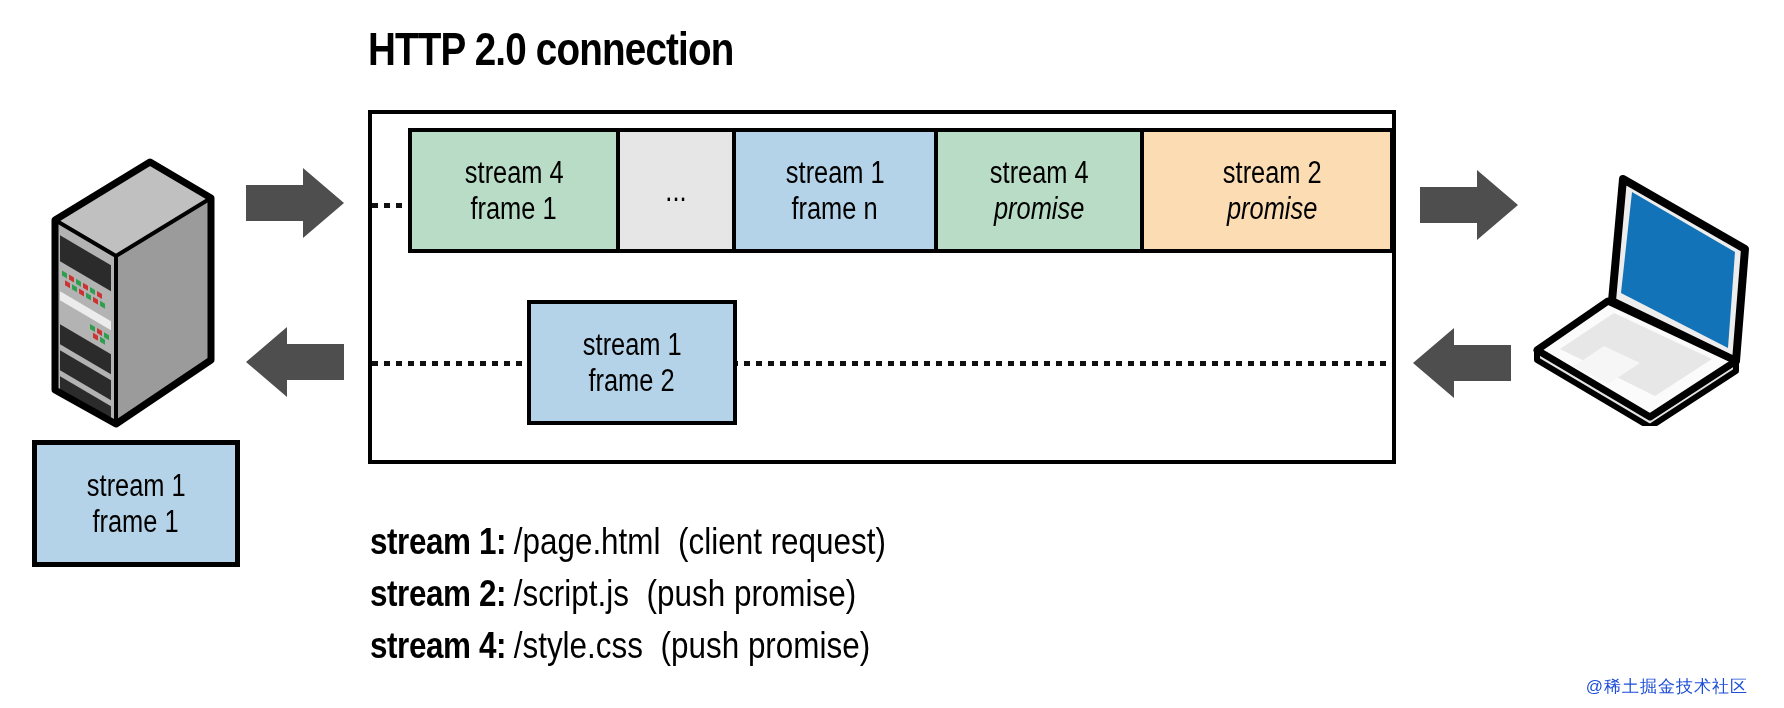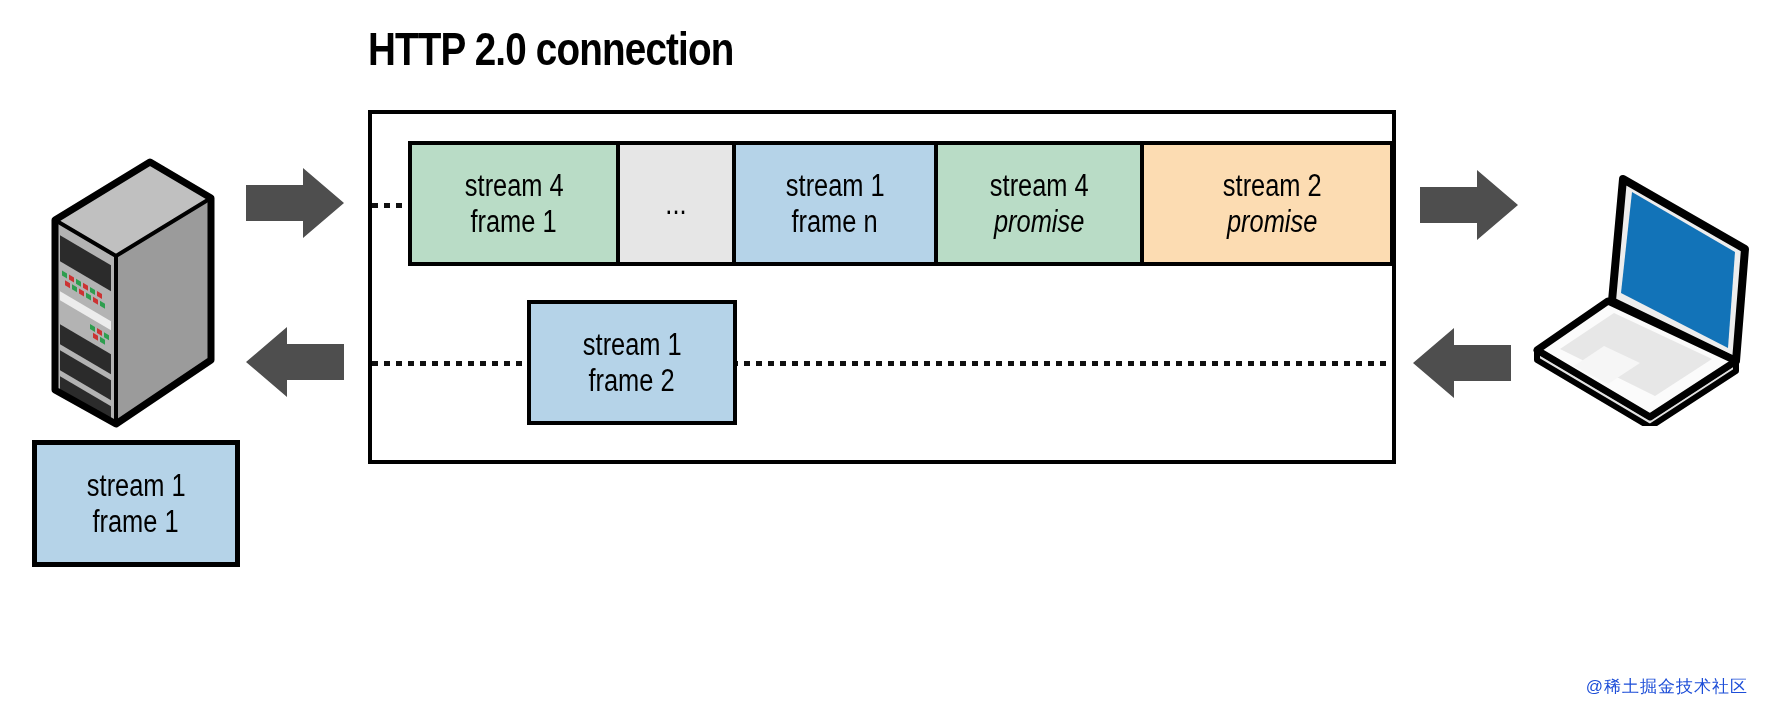--- a/index.html
+++ b/index.html
@@ -17,21 +17,21 @@
     position:absolute;left:368px;top:110px;width:1028px;height:354px;
     border:4px solid #000;background:#fff;box-sizing:border-box;
   }
   .dotline{
     position:absolute;left:0;width:100%;height:5px;
     background:repeating-linear-gradient(to right,#101010 0 6px,transparent 6px 12px);
   }
   .dotline.top{top:89px;}
   .dotline.bottom{top:247px;}
   
-  .frame-row{position:absolute;left:36px;top:27px;display:flex;}
+  .frame-row{position:absolute;left:36px;top:14px;display:flex;}
   .frame{
     box-sizing:border-box;border:4px solid #000;height:125px;
     display:flex;flex-direction:column;justify-content:center;align-items:center;
     position:relative;z-index:2;
   }
   .frame + .frame{margin-left:-4px;}
   .frame .tl{
     font-size:31px;line-height:1.16;transform:scaleX(.82);transform-origin:center;
     white-space:nowrap;
   }
@@ -174,16 +174,27 @@
     <polygon points="95,11 217,81 208,193 84,133" fill="#ededed" stroke="#000" stroke-width="8" stroke-linejoin="round"></polygon>
     <polygon points="104,24 207,84 200,180 93,125" fill="#1273b8"></polygon>
 
     <polygon points="9,182 9,192 122,259 208,203 208,193 122,249" fill="#e2e2e2" stroke="#000" stroke-width="6" stroke-linejoin="round"></polygon>
 
     <polygon points="9,182 80,133 208,193 122,249" fill="#fbfbfb" stroke="#000" stroke-width="7" stroke-linejoin="round"></polygon>
     <polygon points="32,181 86,145 184,191 127,228" fill="#e7e7e7"></polygon>
     <polygon points="46,198 76,178 112,195 80,216" fill="#f6f6f6"></polygon>
   </svg>
 
+  <div class="legend">
+    <div class="legend-line">
+      <span class="lab">stream 1:</span><span class="det">/page.html  (client request)</span>
+    </div>
+    <div class="legend-line">
+      <span class="lab">stream 2:</span><span class="det">/script.js  (push promise)</span>
+    </div>
+    <div class="legend-line">
+      <span class="lab">stream 4:</span><span class="det">/style.css  (push promise)</span>
+    </div>
+  </div>
 
   <div class="watermark">@稀土掘金技术社区</div>
 
 </div>
 
 </body></html>

